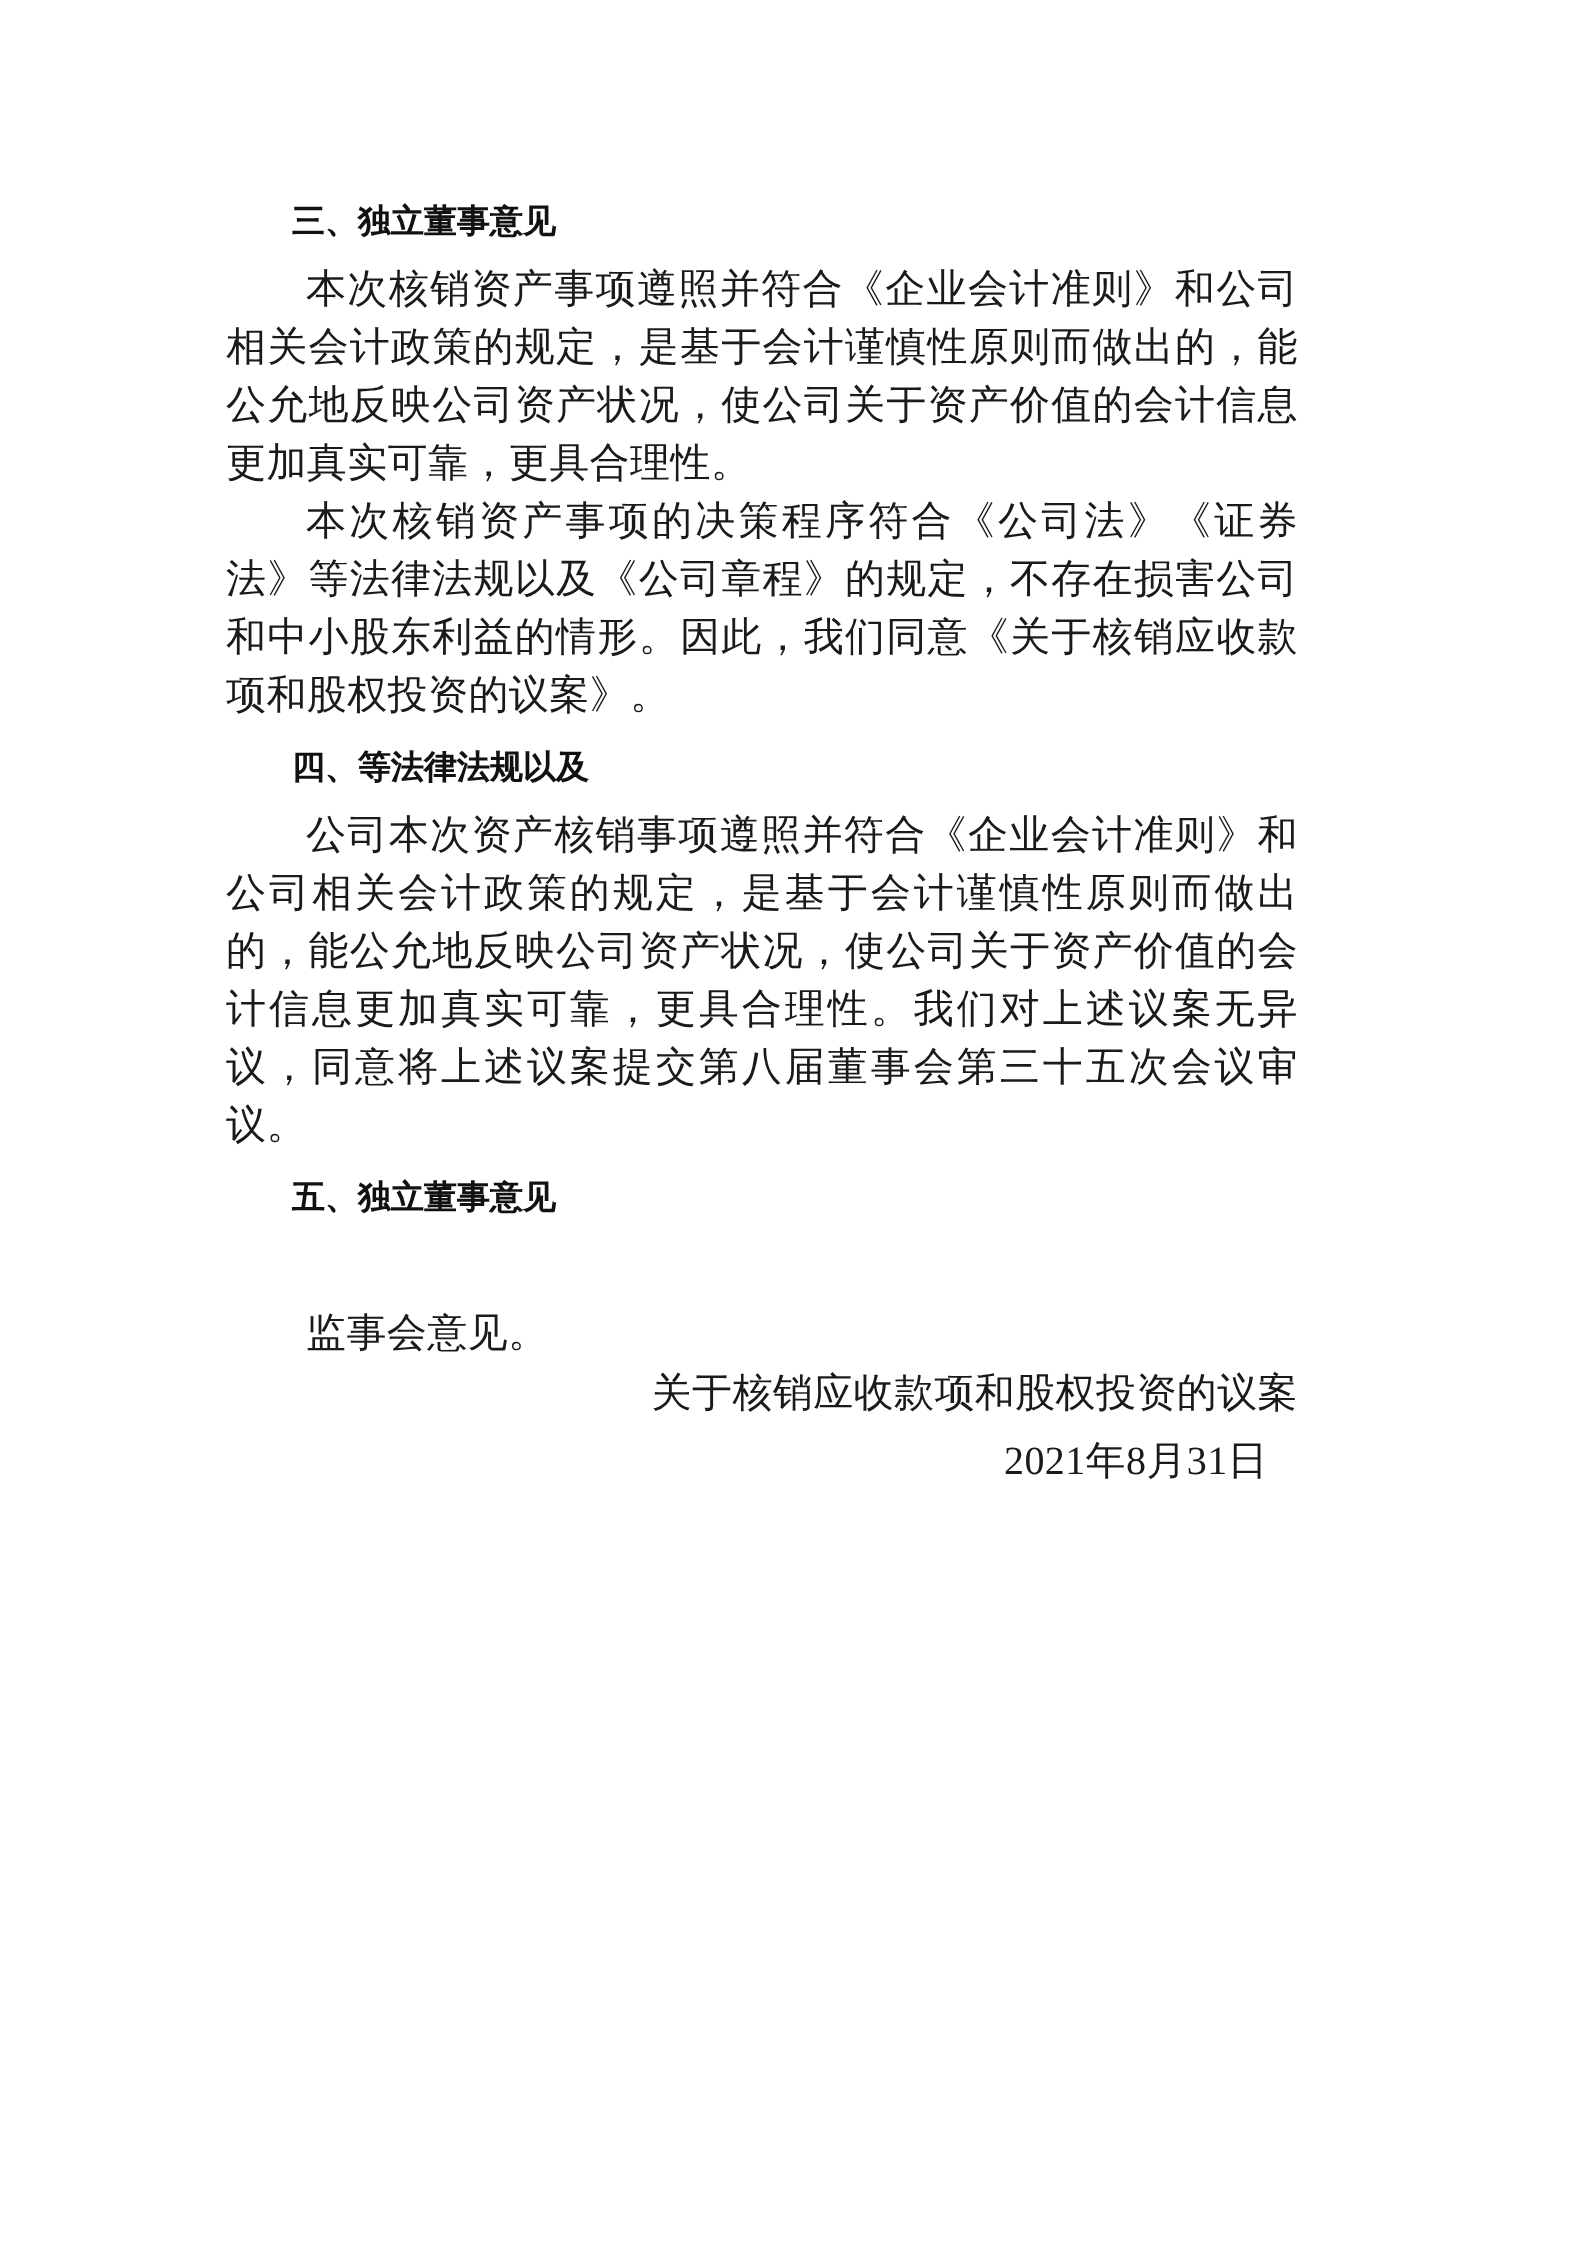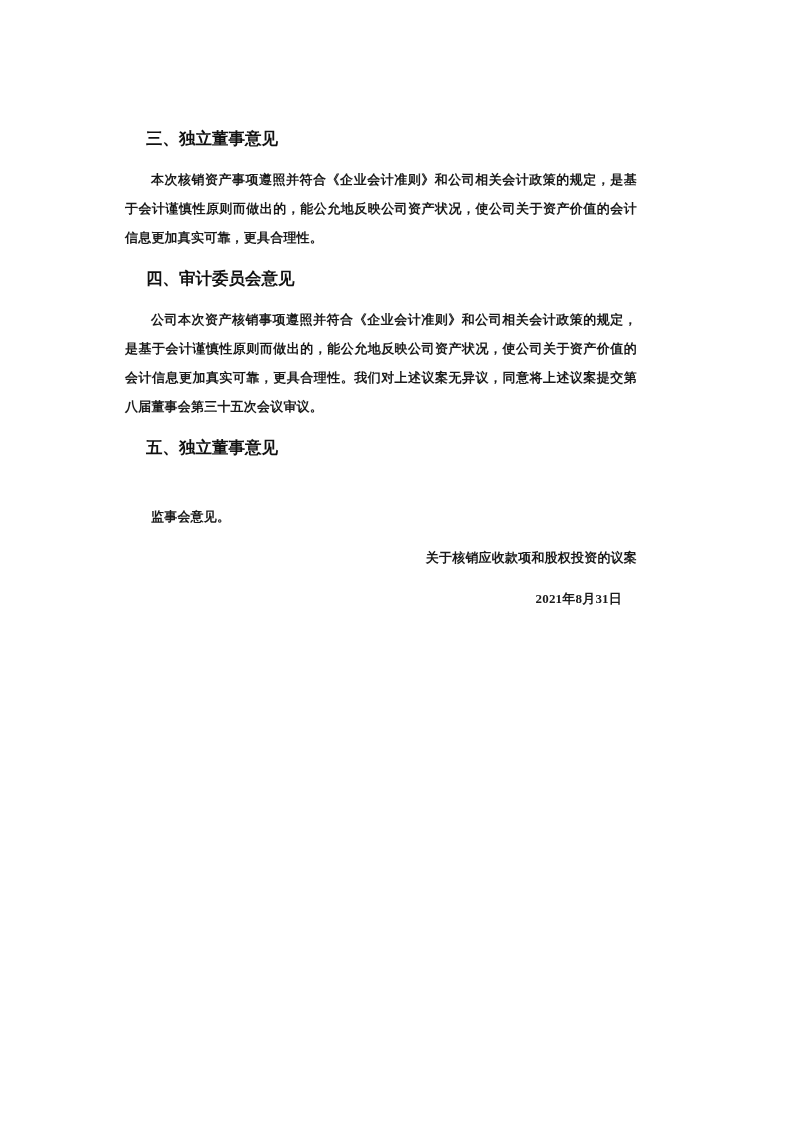--- a/index.html
+++ b/index.html
@@ -11,40 +11,39 @@
     width: 793px;
     height: 1122px;
     font-family: "Liberation Serif", "DejaVu Serif", serif;
     color: #1a1a1a;
     overflow: hidden;
   }
   .page {
     box-sizing: border-box;
     width: 755px;
     height: 1122px;
-    padding: 118px 106px 0 113px;
+    padding: 90px 106px 0 113px;
     background: #ffffff;
   }
   .section-heading {
     font-size: 16.5px;
     font-weight: bold;
     line-height: 29px;
     margin: 6px 0 6px 0;
     text-indent: 2em;
     color: #111111;
   }
   .para {
-    font-size: 13px;
+    font-size: 20px;
     line-height: 29px;
-    margin: 12px;
+    margin: 0;
     text-indent: 2em;
     text-align: justify;
     text-align-last: left;
     letter-spacing: 0.2px;
-    font-weight: bold;
   }
   .closing {
     margin-top: 40px;
     text-align: left;
   }
   .signature {
     margin-top: 1px;
     text-indent: 0;
     text-align: right;
     text-align-last: right;
@@ -58,24 +57,25 @@
   }
 </style>
 </head>
 <body>
 
 <div class="page">
 
   <section>
     <h3 class="section-heading">三、独立董事意见</h3>
     <p class="para">本次核销资产事项遵照并符合《企业会计准则》和公司相关会计政策的规定，是基于会计谨慎性原则而做出的，能公允地反映公司资产状况，使公司关于资产价值的会计信息更加真实可靠，更具合理性。</p>
+    <p class="para">本次核销资产事项的决策程序符合《公司法》《证券法》等法律法规以及《公司章程》的规定，不存在损害公司和中小股东利益的情形。因此，我们同意《关于核销应收款项和股权投资的议案》。</p>
   </section>
 
   <section>
-    <h3 class="section-heading">四、审计委员会意见</h3>
+    <h3 class="section-heading">四、等法律法规以及</h3>
     <p class="para">公司本次资产核销事项遵照并符合《企业会计准则》和公司相关会计政策的规定，是基于会计谨慎性原则而做出的，能公允地反映公司资产状况，使公司关于资产价值的会计信息更加真实可靠，更具合理性。我们对上述议案无异议，同意将上述议案提交第八届董事会第三十五次会议审议。</p>
   </section>
 
   <section>
     <h3 class="section-heading">五、独立董事意见</h3>
   </section>
 
   <p class="para closing">监事会意见。</p>
 
   <p class="para signature">关于核销应收款项和股权投资的议案</p>

